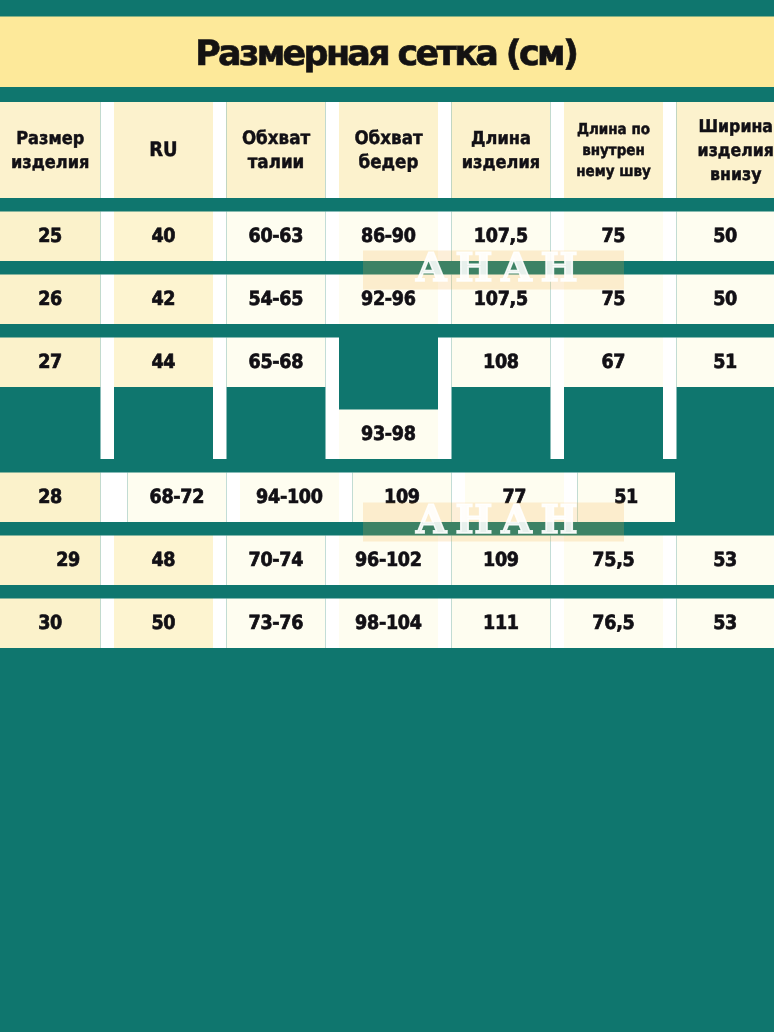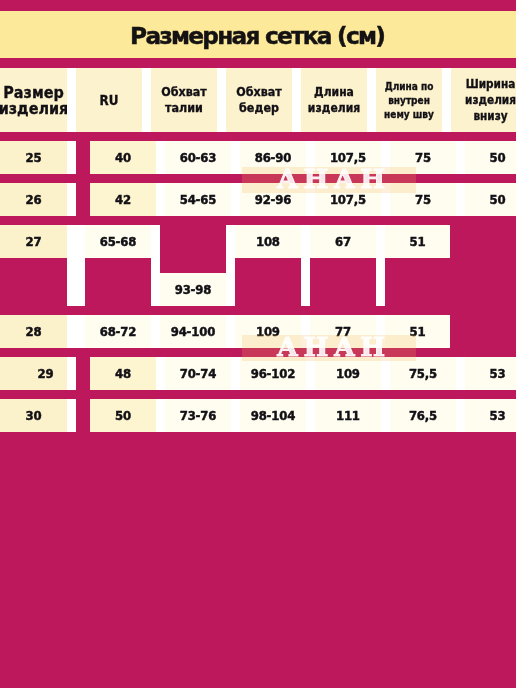--- a/index.html
+++ b/index.html
@@ -1,21 +1,21 @@
 <!DOCTYPE html>
 <html><head>
 <meta charset="utf-8">
 <title>Размерная сетка (см)</title>
 <style>
   html,body{margin:0;padding:0;}
   body{
     width:516px;height:688px;background:#ffffff;overflow:hidden;
     font-family:"DejaVu Sans Condensed","DejaVu Sans",sans-serif;
   }
-  #page{position:relative;width:516px;height:688px;background:#be185d;overflow:hidden;}
+  #page{position:relative;width:516px;height:688px;background:#0f766e;overflow:hidden;}
 
   
   #title-band{
     position:absolute;left:0;top:11px;width:516px;height:47px;
     background:#fde99a;
   }
   #title-text{
     position:absolute;left:0;top:1px;width:516px;height:47px;
     display:flex;align-items:center;justify-content:center;
     font-family:"DejaVu Sans",sans-serif;
@@ -31,27 +31,27 @@
     display:flex;align-items:center;justify-content:center;
     text-align:center;
     font-weight:bold;color:#121015;
     overflow:hidden;
   }
   .cell > span{display:block;}
 
   .hdr-row .cell{height:64px;background:#fcf2cd;-webkit-text-stroke:0.3px #121015;}
   .data-row .cell{height:33px;background:#fefdf0;font-size:13px;letter-spacing:-0.2px;text-indent:-0.2px;-webkit-text-stroke:0.45px #121015;}
   .data-row .cell.c0{background:#fbf2cb;}
-  .data-row .cell.c1{background:#fdf4d0;margin-left:14px;}
+  .data-row .cell.c1{background:#fdf4d0;}
 
   .gapv{height:9px;width:100%;}
   .spacer{flex:0 0 9px;width:9px;background:#ffffff;}
 
   
-  .hdr-row .cell.c0 > span{font-size:16px;line-height:15.6px;position:relative;top:1px;}
+  .hdr-row .cell.c0 > span{font-size:12.0px;line-height:15.6px;position:relative;top:1px;}
   .hdr-row .cell.c1 > span{font-size:13.3px;line-height:15.6px;position:relative;top:1px;}
   .hdr-row .cell.c2 > span{font-size:12.4px;line-height:16.0px;}
   .hdr-row .cell.c3 > span{font-size:12.4px;line-height:16.0px;}
   .hdr-row .cell.c4 > span{font-size:12.0px;line-height:15.6px;position:relative;top:1px;}
   .hdr-row .cell.c5 > span{font-size:10.0px;line-height:14.2px;position:relative;top:1px;}
   .hdr-row .cell.c6 > span{font-size:11.7px;line-height:16.3px;}
 
   
   .wm{
     position:absolute;
@@ -171,20 +171,23 @@
         <div class="cell c6" style="flex: 0 0 65px; width: 65px;">
           <span>50</span>
         </div>
       </div>
       <div class="gapv"></div>
       <div class="row data-row">
         <div class="cell c0" style="flex: 0 0 67px; width: 67px;">
           <span>27</span>
         </div>
         <div class="spacer"></div>
+        <div class="cell c1" style="flex: 0 0 66px; width: 66px;">
+          <span>44</span>
+        </div>
         <div class="spacer"></div>
         <div class="cell c2" style="flex: 0 0 66px; width: 66px;">
           <span>65-68</span>
         </div>
         <div class="spacer"></div>
         <div class="cell c3" style="flex: 0 0 66px; width: 66px; margin-top: 48px;">
           <span>93-98</span>
         </div>
         <div class="spacer"></div>
         <div class="cell c4" style="flex: 0 0 66px; width: 66px;">

